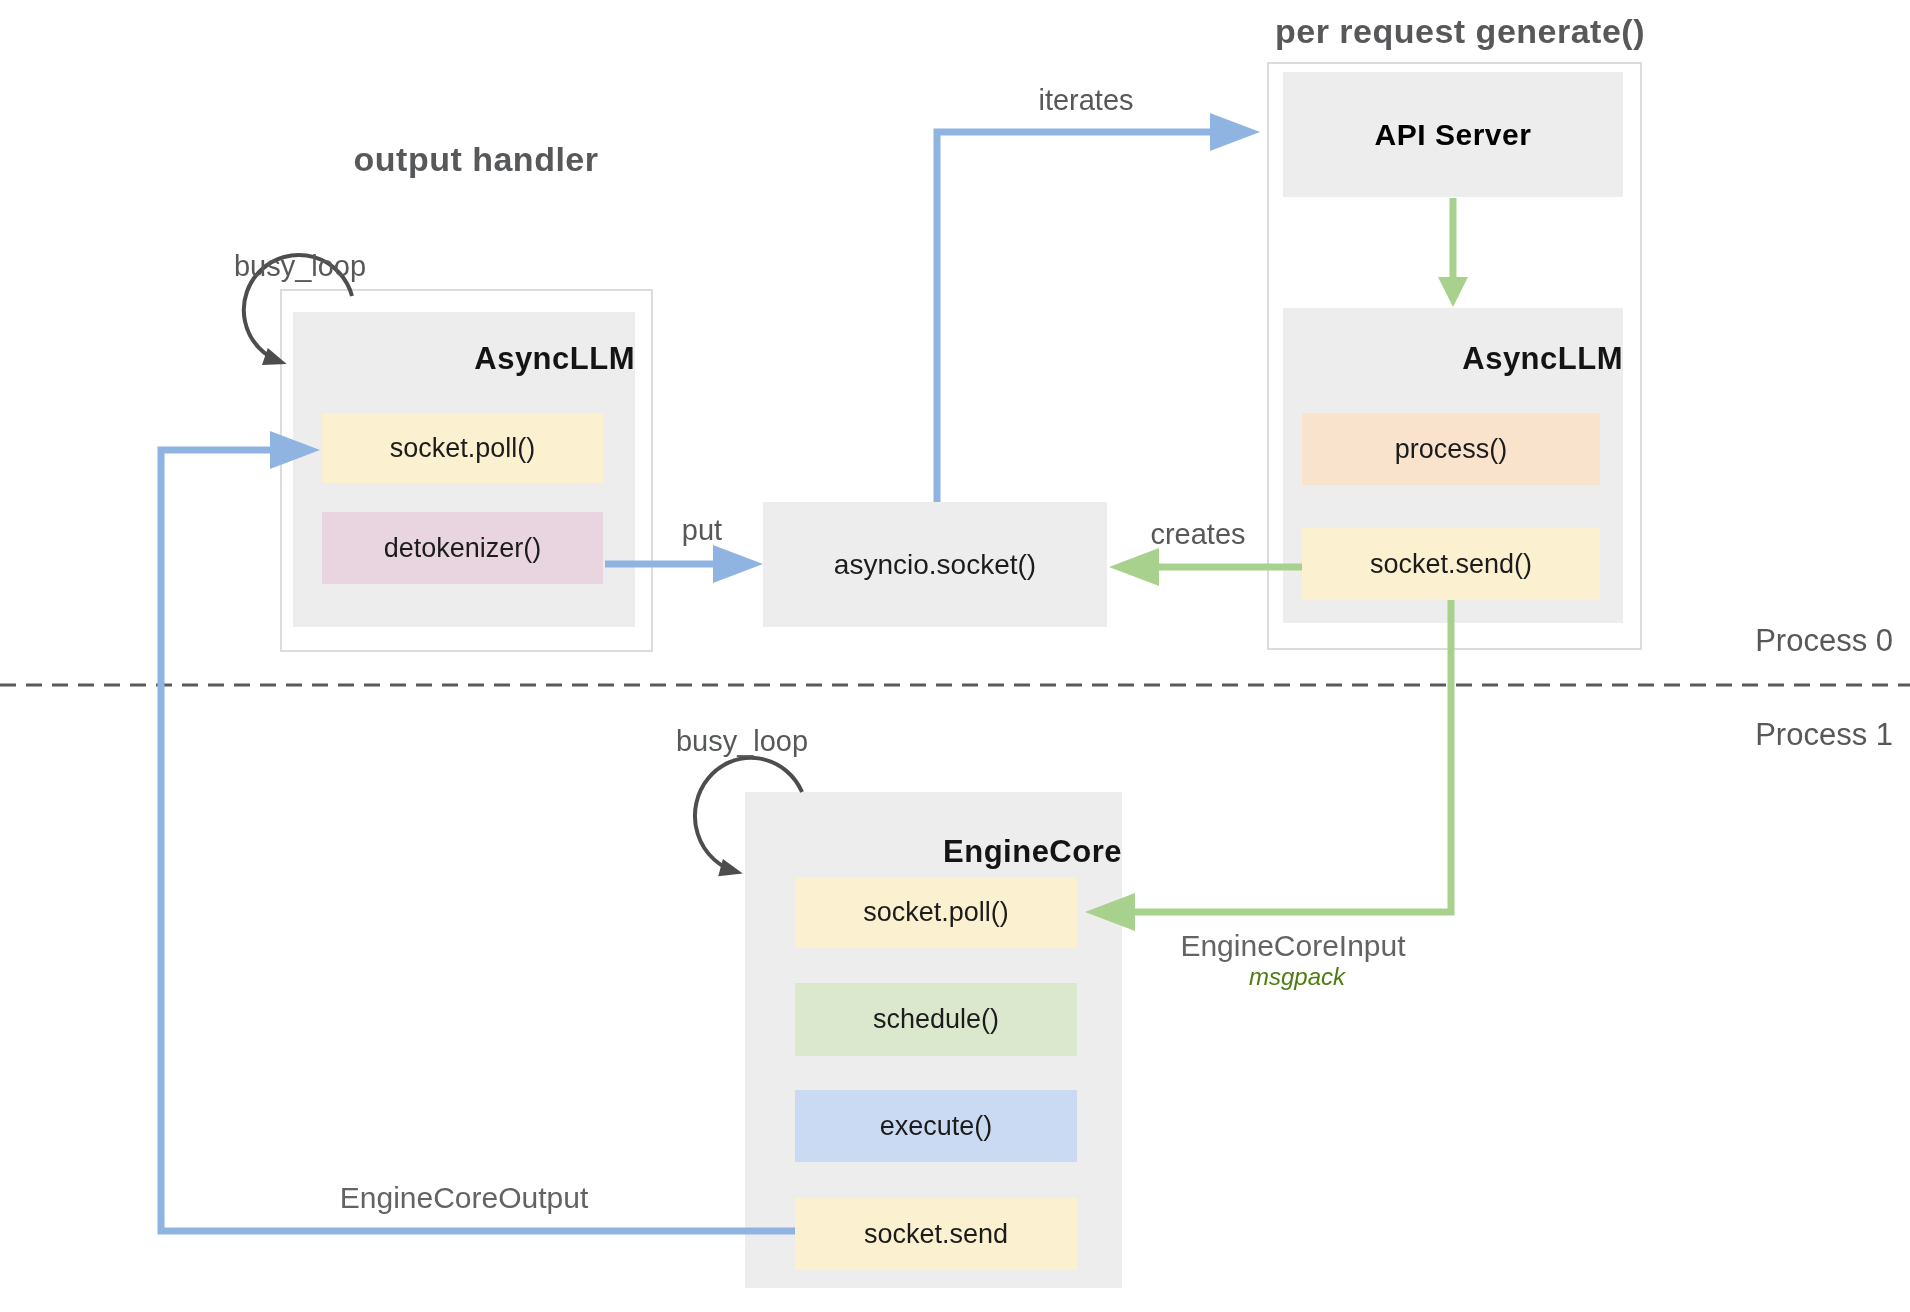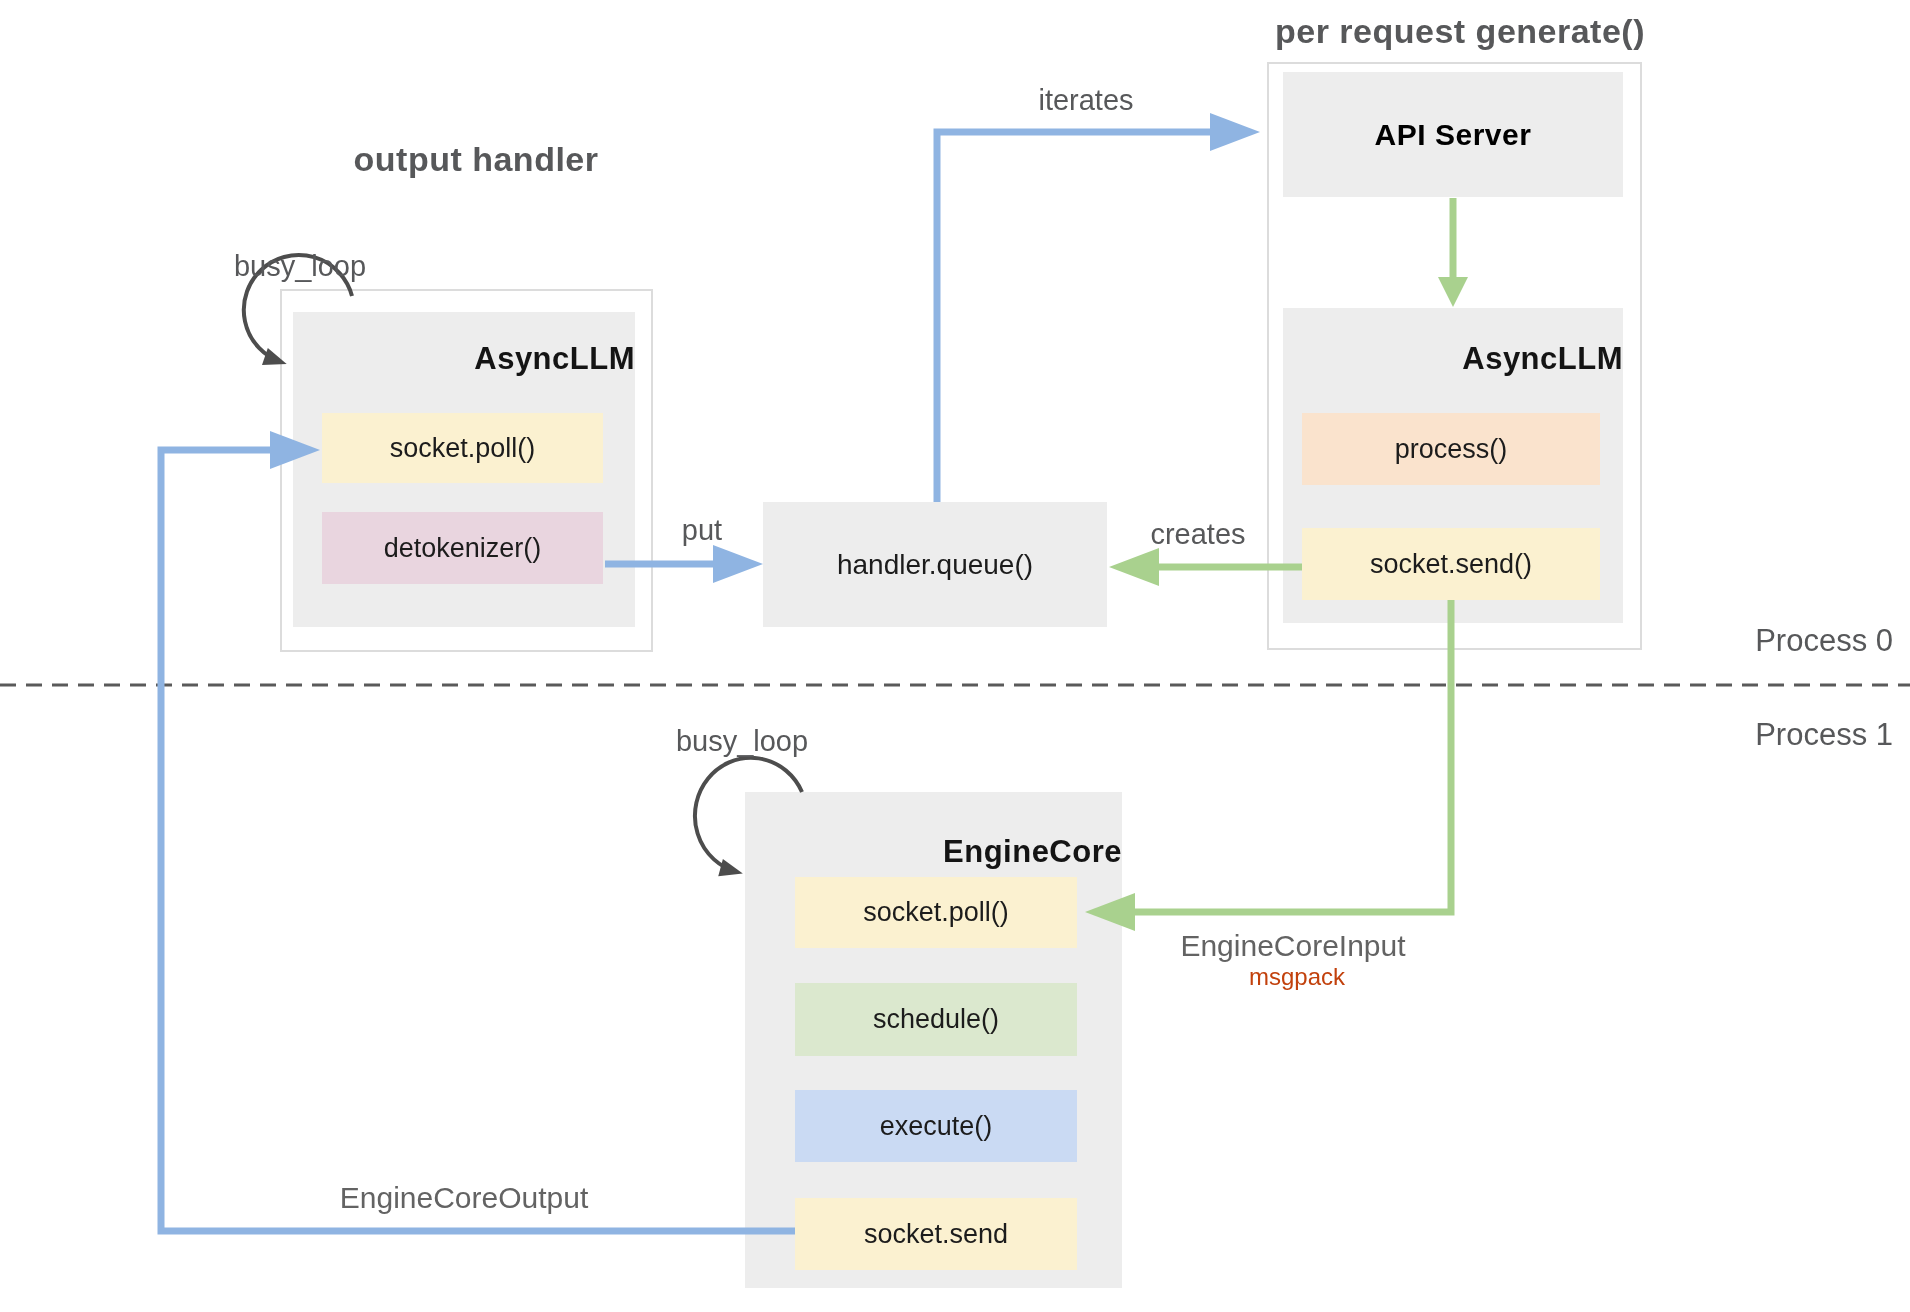--- a/index.html
+++ b/index.html
@@ -29,21 +29,21 @@
   .c-peach{background:var(--c-peach,#fae3cd);}
   .c-green{background:var(--c-green,#dbe8ce);}
   .c-blue{background:var(--c-blue,#cadaf3);}
   .queue-label{font-size:28px;color:#1c1c1c;}
   .lbl{
     position:absolute;z-index:6;color:var(--c-title-gray,#57585a);
     font-size:29px;transform:translateX(-50%);white-space:nowrap;
   }
   .lbl.big{font-size:34px;font-weight:bold;letter-spacing:.5px;}
   .lbl.gray2{color:#636363;font-size:30px;}
-  .lbl.msgpack{color:#c2410c;font-size:24px;}
+  .lbl.msgpack{color:#4d7c0f;font-size:24px;font-style:italic;}
   .lbl.proc{transform:none;right:17px;text-align:right;font-size:31px;}
   svg.overlay{position:absolute;left:0;top:0;z-index:5;}
   .stroke-blue{stroke:var(--c-arrow-blue,#8fb4e2);stroke-width:7;fill:none;}
   .fill-blue{fill:var(--c-arrow-blue,#8fb4e2);}
   .stroke-green{stroke:var(--c-arrow-green,#a9d18e);stroke-width:7;fill:none;}
   .fill-green{fill:var(--c-arrow-green,#a9d18e);}
   .loop-arc{stroke:#4d4d4d;stroke-width:4;fill:none;}
   .dashline{stroke:#5a5a5a;stroke-width:3;}
 </style>
 </head>
@@ -62,21 +62,21 @@
   <div class="graybox center" style="left:1283px;top:72px;width:340px;height:125px;">
     <span class="plain-title">API Server</span>
   </div>
   <div class="graybox" style="left:1283px;top:308px;width:340px;height:315px;">
     <div class="box-title" style="top:33px;">AsyncLLM</div>
     <div class="method c-yellow" style="left:19px;top:220px;width:298px;height:72px;">socket.send()</div>
     <div class="method c-peach" style="left:19px;top:105px;width:298px;height:72px;">process()</div>
   </div>
 
   <div class="graybox center" style="left:763px;top:502px;width:344px;height:125px;">
-    <span class="queue-label">handler.queue()</span>
+    <span class="queue-label">asyncio.socket()</span>
   </div>
 
   <div class="graybox" style="left:745px;top:792px;width:377px;height:496px;">
     <div class="box-title" style="top:42px;">EngineCore</div>
     <div class="method c-yellow" style="left:50px;top:85px;width:282px;height:71px;">socket.poll()</div>
     <div class="method c-blue" style="left:50px;top:298px;width:282px;height:72px;">execute()</div>
     <div class="method c-green" style="left:50px;top:191px;width:282px;height:73px;">schedule()</div>
     <div class="method c-yellow" style="left:50px;top:406px;width:282px;height:72px;">socket.send</div>
   </div>
 

